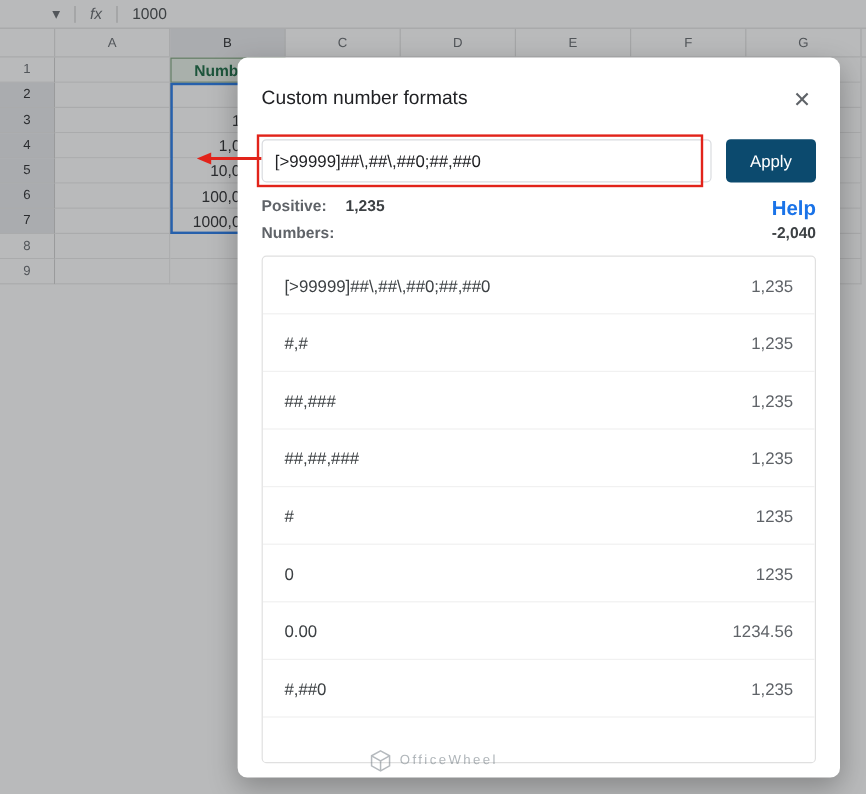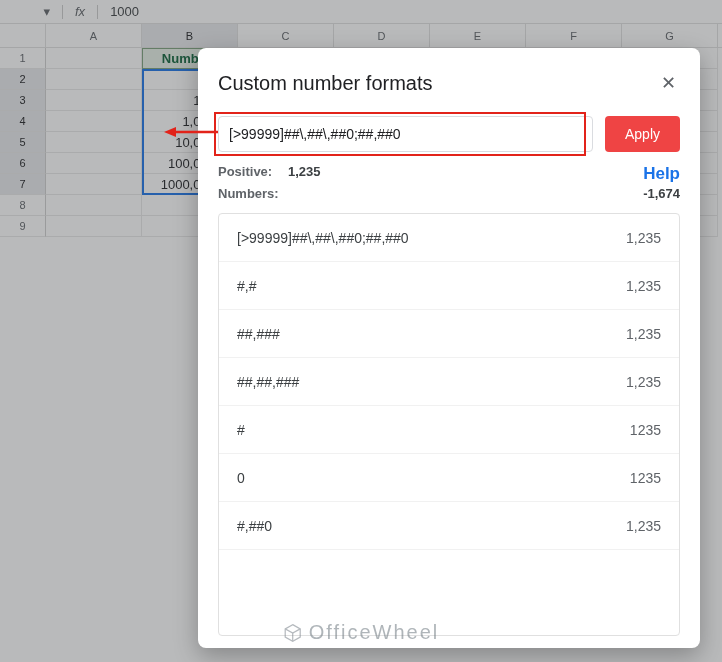--- a/index.html
+++ b/index.html
@@ -49,51 +49,51 @@
     position:absolute;
     left:198px; top:48px;
     width:502px; height:600px;
     background:#fff;
     border-radius:8px;
     box-shadow:0 8px 24px rgba(0,0,0,0.28);
     padding:20px 20px 12px 20px;
     display:flex; flex-direction:column;
   }
   .dlg-title-row { display:flex; align-items:center; justify-content:space-between; margin-bottom:18px;}
-  .dlg-title { font-size:20px; color:#202124; font-family:"Google Sans",Arial,sans-serif;}
+  .dlg-title { font-size:16px; color:#202124; font-family:"Google Sans",Arial,sans-serif;}
   .close-x { font-size:18px; color:#5f6368; cursor:pointer; padding:4px;}
   .input-row { display:flex; gap:12px; align-items:center; margin-bottom:12px;}
   .fmt-input {
     flex:1; height:36px; border:1px solid #dadce0; border-radius:4px;
     padding:0 10px; font-size:14px; color:#202124; outline:none;
   }
   .annot-box { position:absolute; border:2.5px solid #e2231a; pointer-events:none;}
   .annot-arrow { position:absolute; pointer-events:none;}
   .apply-btn {
-    background:#ef4444; color:#fff; border:none; border-radius:4px;
+    background:#0c4a6e; color:#fff; border:none; border-radius:4px;
     height:36px; padding:0 20px; font-size:14px; font-weight:500; cursor:pointer;
   }
   .preview-row { display:flex; justify-content:space-between; font-size:13px; color:#5f6368; margin-bottom:2px;font-weight:bold;}
   .preview-row .lab { width:70px;}
   .preview-row .val { color:#3c4043;}
   .help-link { color:#1a73e8; font-size:17px;}
   .preview-block { margin-bottom:10px;}
   .list-wrap {
      border:1px solid #e0e0e0; border-radius:4px; flex:1; overflow:hidden; position:relative;
   }
   .list-inner { height:100%; overflow-y:auto;}
   .fmt-item { display:flex; justify-content:space-between; align-items:center; height:48px; padding:0 18px; font-size:14px; color:#3c4043; border-bottom:1px solid #f1f1f1; cursor:pointer;}
   .fmt-item .lhs { font-family: Arial, sans-serif;}
   .fmt-item .rhs { color:#5f6368;}
   .list-inner::-webkit-scrollbar { width:10px;}
   .list-inner::-webkit-scrollbar-thumb { background:#dadce0; border-radius:5px;}
   
   .watermark {
     position:absolute; left:50%; bottom:18px; transform:translateX(-50%);
-    display:flex; align-items:center; gap:6px; font-size:20px; letter-spacing:2px;
+    display:flex; align-items:center; gap:6px; font-size:11px; letter-spacing:2px;
     color:rgba(110,120,128,0.55); pointer-events:none; font-family:Arial,sans-serif;
   }
   .watermark svg { opacity:0.55;}
 </style>
 </head>
 <body>
 
 <div class="formula-bar">
   <span class="dd">▾</span>
   <span class="divider"></span>
@@ -223,21 +223,21 @@
   </div>
 
   <div class="preview-block">
     <div class="preview-row">
       <span class="lab">Positive:</span>
       <span class="val" style="flex:1">1,235</span>
       <a class="help-link">Help</a>
     </div>
     <div class="preview-row">
       <span class="lab">Numbers:</span>
-      <span class="val">-1,674</span>
+      <span class="val">-2,040</span>
     </div>
   </div>
 
   <div class="list-wrap">
     <div class="list-inner">
       <div class="fmt-item">
         <span class="lhs">[&gt;99999]##\,##\,##0;##,##0</span>
         <span class="rhs">1,235</span>
       </div>
       <div class="fmt-item">
@@ -252,20 +252,24 @@
         <span class="lhs">##,##,###</span>
         <span class="rhs">1,235</span>
       </div>
       <div class="fmt-item">
         <span class="lhs">#</span>
         <span class="rhs">1235</span>
       </div>
       <div class="fmt-item">
         <span class="lhs">0</span>
         <span class="rhs">1235</span>
+      </div>
+      <div class="fmt-item">
+        <span class="lhs">0.00</span>
+        <span class="rhs">1234.56</span>
       </div>
       <div class="fmt-item">
         <span class="lhs">#,##0</span>
         <span class="rhs">1,235</span>
       </div>
     </div>
   </div>
 </div>
 
 <div class="annot-box" style="left:214px; top:112px; width:372px; height:44px;"></div>

